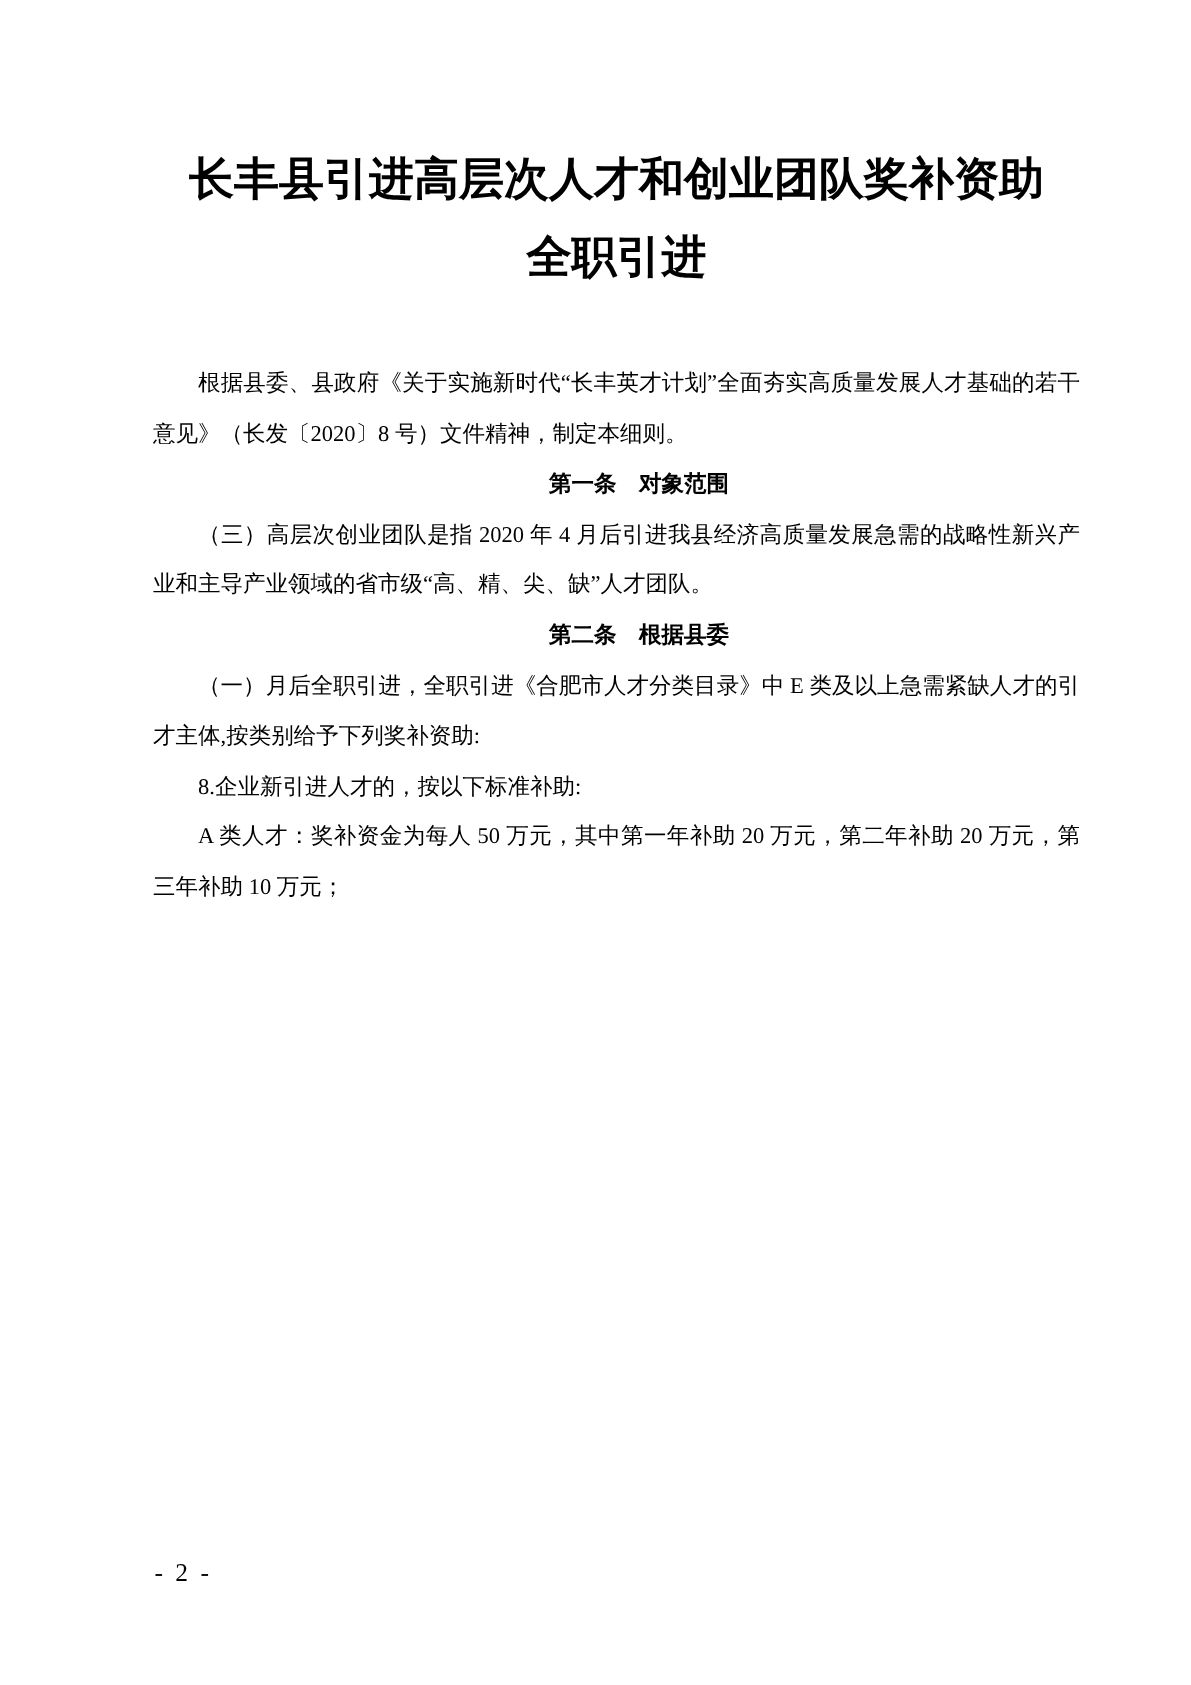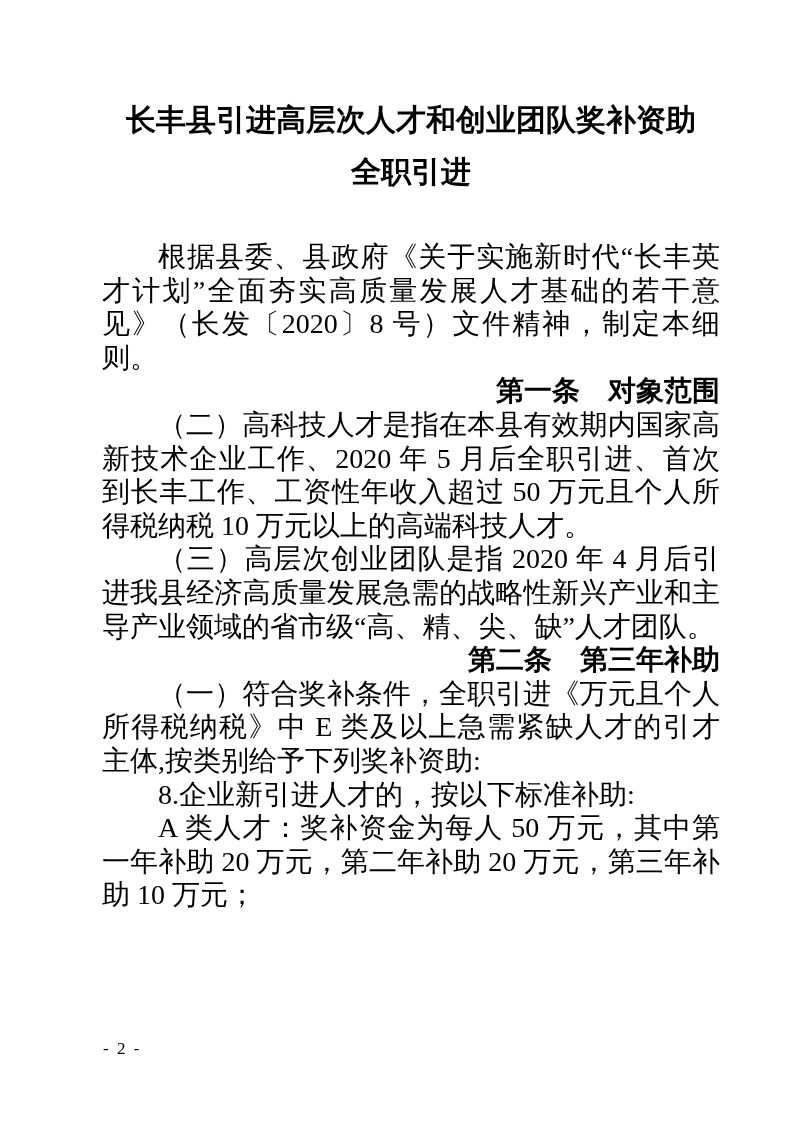--- a/index.html
+++ b/index.html
@@ -29,30 +29,30 @@
     font-weight: bold;
     font-size: 30px;
     line-height: 52px;
     margin: 0 0 42px 0;
   }
   .doc-title .title-line {
     display: block;
   }
   .body-text p {
     margin: 0;
-    font-size: 28px;
+    font-size: 15px;
     line-height: 33.6px;
     text-align: justify;
     text-justify: inter-ideograph;
     text-indent: 2em;
     word-break: break-all;
   }
   .body-text p.section-heading {
     font-weight: bold;
-    text-align: right;
+    text-align: center;
   }
   .body-text p:last-child {
     text-align-last: left;
     font-family: Liberation Serif, serif;
   }
   .page-number {
     position: absolute;
     left: 103px;
     top: 1038px;
     font-size: 17px;
@@ -65,22 +65,21 @@
 
 <div class="page">
   <div class="content">
     <h1 class="doc-title">
       <span class="title-line">长丰县引进高层次人才和创业团队奖补资助</span>
       <span class="title-line">全职引进</span>
     </h1>
     <div class="body-text">
       <p>根据县委、县政府《关于实施新时代“长丰英才计划”全面夯实高质量发展人才基础的若干意见》（长发〔2020〕8 号）文件精神，制定本细则。</p>
       <p class="section-heading">第一条　对象范围</p>
-      <p>（二）高科技人才是指在本县有效期内国家高新技术企业工作、2020 年 5 月后全职引进、首次到长丰工作、工资性年收入超过 50 万元且个人所得税纳税 10 万元以上的高端科技人才。</p>
       <p>（三）高层次创业团队是指 2020 年 4 月后引进我县经济高质量发展急需的战略性新兴产业和主导产业领域的省市级“高、精、尖、缺”人才团队。</p>
-      <p class="section-heading">第二条　第三年补助</p>
-      <p>（一）符合奖补条件，全职引进《万元且个人所得税纳税》中 E 类及以上急需紧缺人才的引才主体,按类别给予下列奖补资助:</p>
+      <p class="section-heading">第二条　根据县委</p>
+      <p>（一）月后全职引进，全职引进《合肥市人才分类目录》中 E 类及以上急需紧缺人才的引才主体,按类别给予下列奖补资助:</p>
       <p>8.企业新引进人才的，按以下标准补助:</p>
       <p>A 类人才：奖补资金为每人 50 万元，其中第一年补助 20 万元，第二年补助 20 万元，第三年补助 10 万元；</p>
     </div>
   </div>
   <div class="page-number">- 2 -</div>
 </div>
 
 </body></html>

